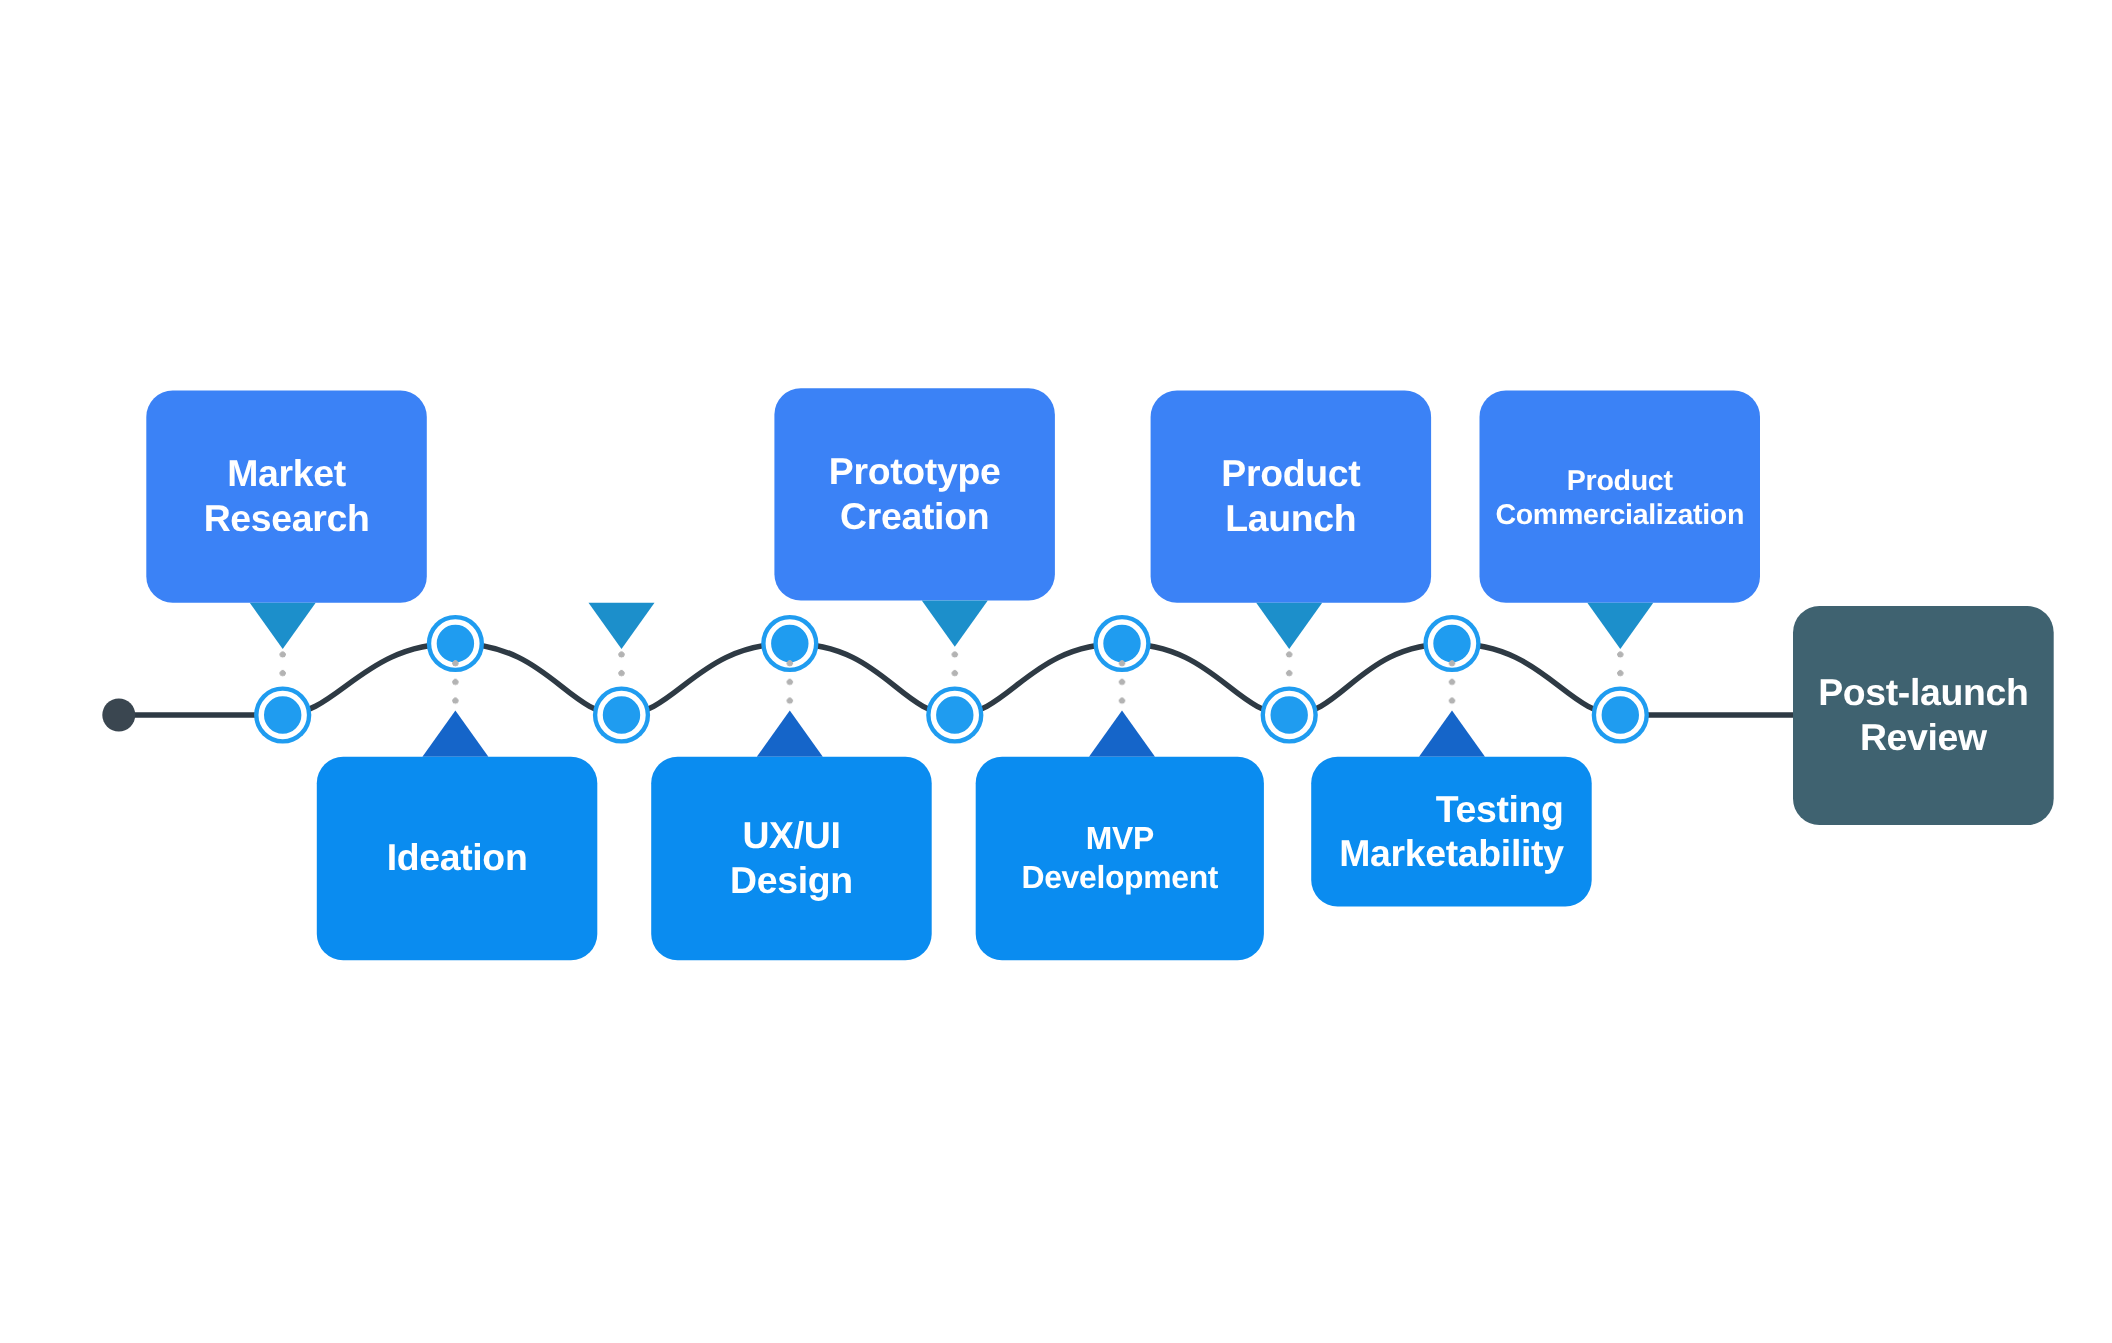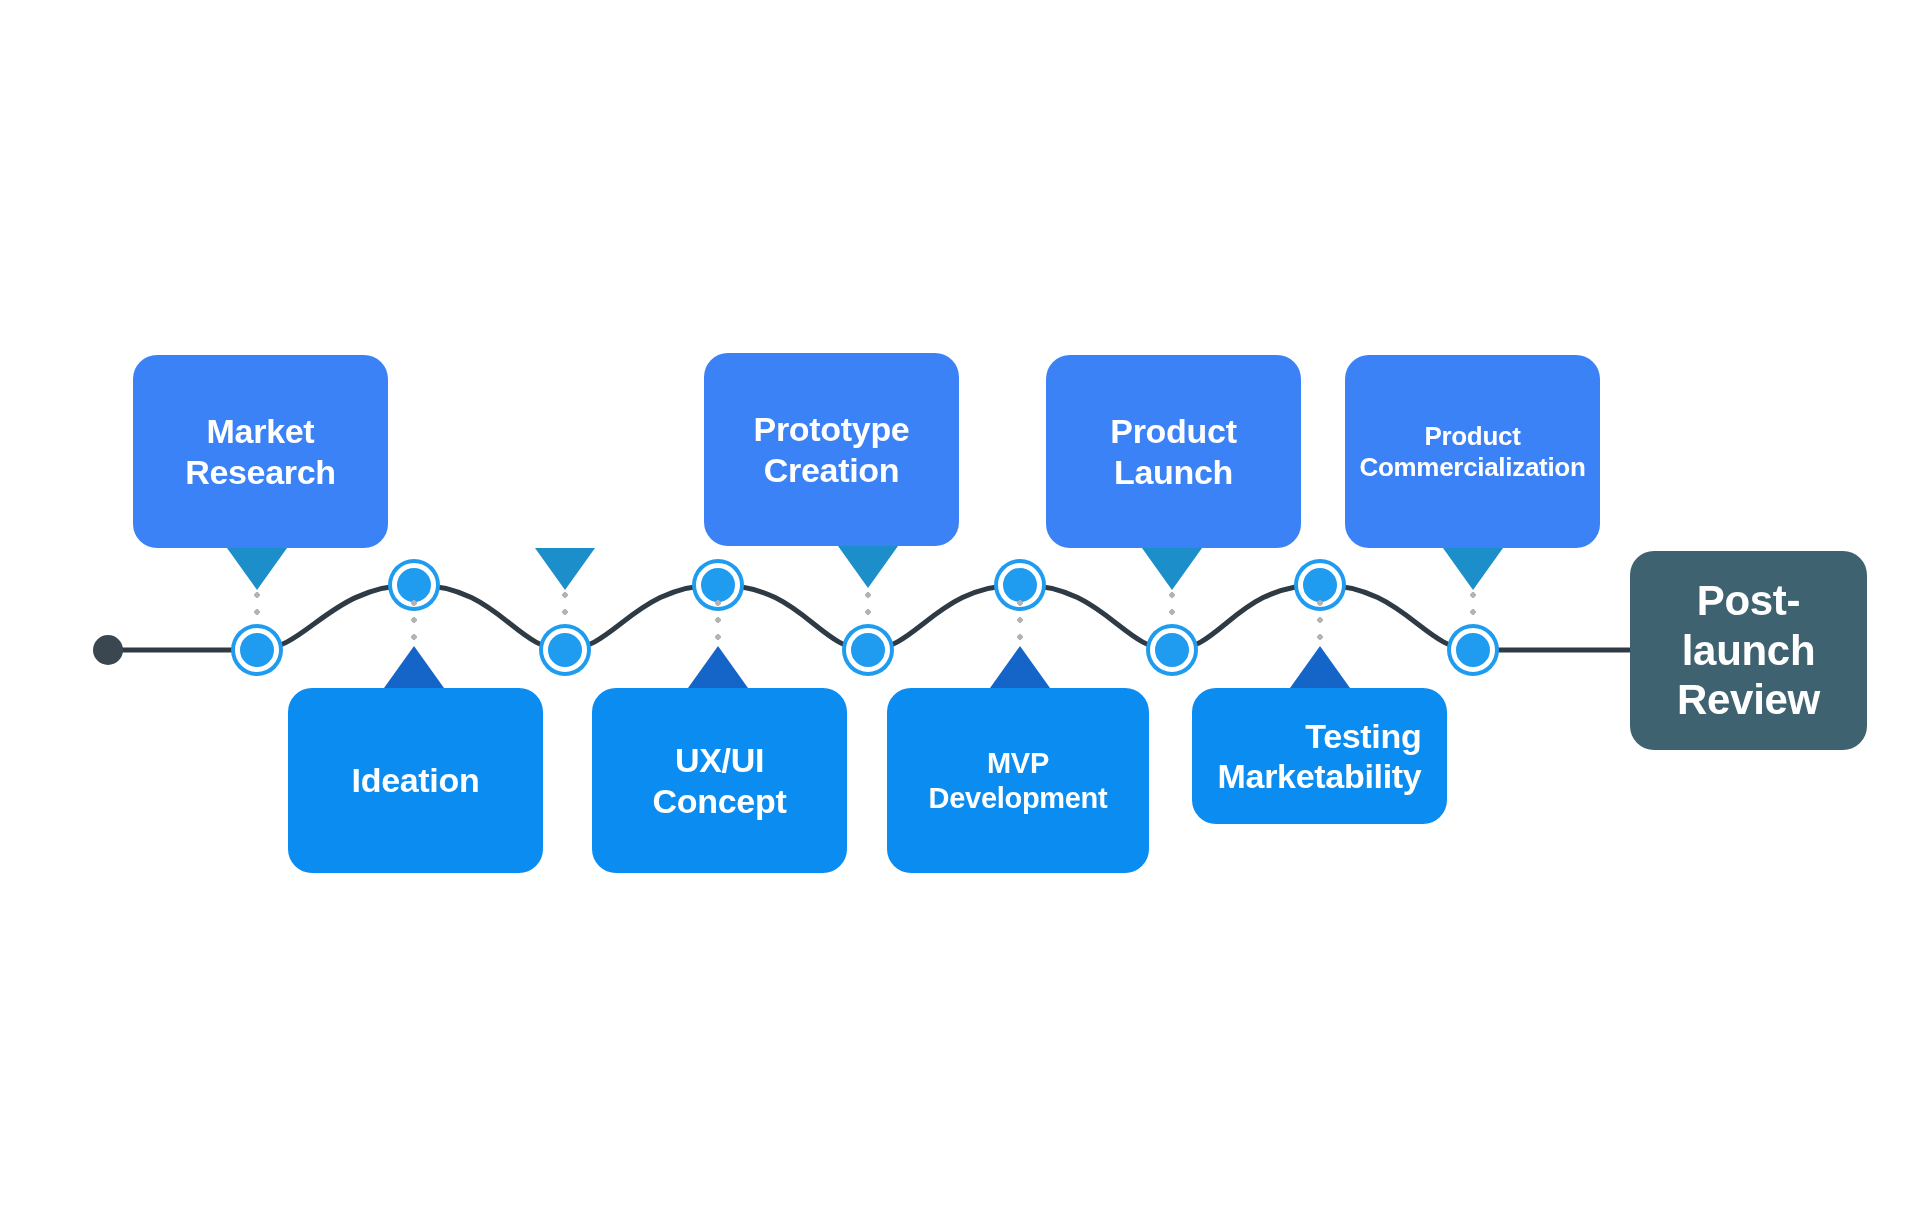--- a/index.html
+++ b/index.html
@@ -93,37 +93,37 @@
   <div class="tail up" style="left:384px;top:646px;"></div>
   <div class="card bottom" style="left:288px;top:688px;width:255px;height:185px;font-size:34px;">
     <span class="lbl">Ideation</span>
   </div>
 
   <div class="node" style="left:696px;top:563px;"></div>
   <div class="dotline" style="left:715px;top:600px;height:44px;"></div>
   <div class="tail up" style="left:688px;top:646px;"></div>
   <div class="card bottom" style="left:592px;top:688px;width:255px;height:185px;font-size:34px;">
     <span class="lbl">UX/UI
-Concept</span>
+Design</span>
   </div>
 
   <div class="node" style="left:998px;top:563px;"></div>
   <div class="dotline" style="left:1017px;top:600px;height:44px;"></div>
   <div class="tail up" style="left:990px;top:646px;"></div>
   <div class="card bottom" style="left:887px;top:688px;width:262px;height:185px;font-size:29px;">
     <span class="lbl">MVP
 Development</span>
   </div>
 
   <div class="node" style="left:1298px;top:563px;"></div>
   <div class="dotline" style="left:1317px;top:600px;height:44px;"></div>
   <div class="tail up" style="left:1290px;top:646px;"></div>
   <div class="card bottom" style="left:1192px;top:688px;width:255px;height:136px;font-size:34px;text-align:right;">
     <span class="lbl">Testing
 Marketability</span>
   </div>
 
-  <div class="card final" style="left:1630px;top:551px;width:237px;height:199px;font-size:42px;">
+  <div class="card final" style="left:1630px;top:551px;width:237px;height:199px;font-size:34px;">
     <span class="lbl">Post-launch
 Review</span>
   </div>
 
 </div>
 
 </body></html>

